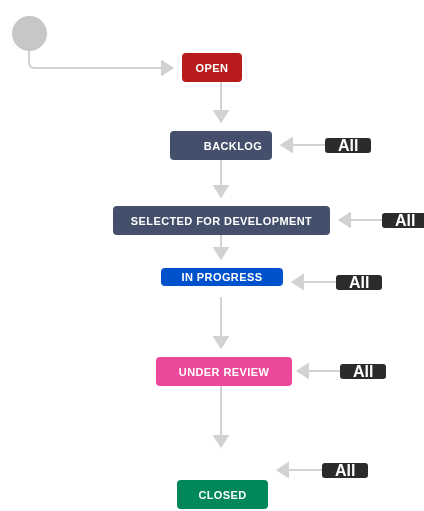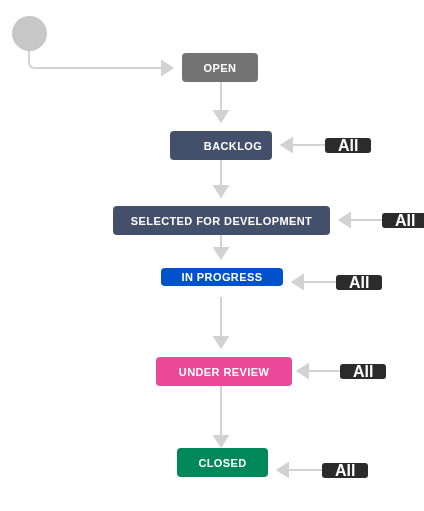--- a/index.html
+++ b/index.html
@@ -107,41 +107,41 @@
 
     <line x1="336" y1="282" x2="292" y2="282" stroke="#d2d2d2" stroke-width="2" marker-end="url(#arrowhead-left)"></line>
 
     <line x1="340" y1="371" x2="297" y2="371" stroke="#d2d2d2" stroke-width="2" marker-end="url(#arrowhead-left)"></line>
 
     <line x1="322" y1="470" x2="277" y2="470" stroke="#d2d2d2" stroke-width="2" marker-end="url(#arrowhead-left)"></line>
   </svg>
 
   <div class="start-node" style="left:12px; top:16px; width:35px; height:35px;"></div>
 
-  <div class="node" style="left:182px; top:53px; width:76px; height:29px; background:#737373;">
+  <div class="node" style="left:182px; top:53px; width:60px; height:29px; background:#b91c1c;">
     <span class="node-label">OPEN</span>
   </div>
 
   <div class="node" style="left:170px; top:131px; width:102px; height:29px; background:#434f6b;padding-left:24px;">
     <span class="node-label">BACKLOG</span>
   </div>
 
   <div class="node" style="left:113px; top:206px; width:217px; height:29px; background:#434f6b;">
     <span class="node-label">SELECTED FOR DEVELOPMENT</span>
   </div>
 
   <div class="node" style="left:161px; top:268px; width:122px; height:18px; background:#0052cc;">
     <span class="node-label">IN PROGRESS</span>
   </div>
 
   <div class="node" style="left:156px; top:357px; width:136px; height:29px; background:#ec4899;">
     <span class="node-label">UNDER REVIEW</span>
   </div>
 
-  <div class="node" style="left:177px; top:448px; width:91px; height:29px; background:#00875a;">
+  <div class="node" style="left:177px; top:480px; width:91px; height:29px; background:#00875a;">
     <span class="node-label">CLOSED</span>
   </div>
 
   <div class="badge" style="left:325px; top:138px;">
     <span>All</span>
   </div>
 
   <div class="badge" style="left:382px; top:213px;">
     <span>All</span>
   </div>

